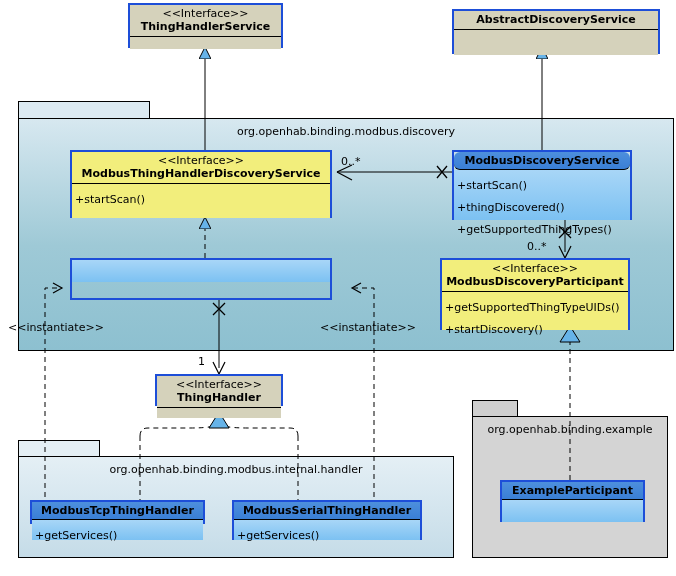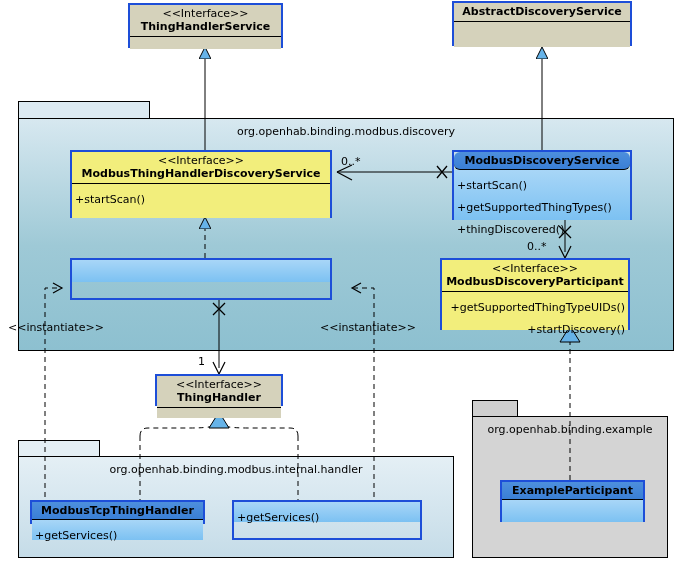--- a/index.html
+++ b/index.html
@@ -165,21 +165,21 @@
   </svg>
 
   <div class="cls tan" style="left:128px; top:3px; width:155px; height:45px;">
     <div class="cls-title" style="height:32px;">
       <span class="cls-stereo">&lt;&lt;Interface&gt;&gt;</span>
       <span>ThingHandlerService</span>
     </div>
     <div class="cls-body" style="height:12px;"></div>
   </div>
 
-  <div class="cls tan" style="left:452px; top:1px; width:180px; height:45px;">
+  <div class="cls tan" style="left:452px; top:9px; width:208px; height:45px;">
     <div class="cls-title" style="height:19px;">
       <span>AbstractDiscoveryService</span>
     </div>
     <div class="cls-body" style="height:25px;"></div>
   </div>
 
   <div class="cls yellow" style="left:70px; top:150px; width:262px; height:68px;">
     <div class="cls-title" style="height:32px;">
       <span class="cls-stereo">&lt;&lt;Interface&gt;&gt;</span>
       <span>ModbusThingHandlerDiscoveryService</span>
@@ -188,35 +188,35 @@
       <div>+startScan()</div>
     </div>
   </div>
 
   <div class="cls blue" style="left:452px; top:150px; width:180px; height:70px;">
     <div class="cls-title" style="height:18px;border-radius:6px;">
       <span>ModbusDiscoveryService</span>
     </div>
     <div class="cls-body" style="height:50px;">
       <div>+startScan()</div>
+      <div>+thingDiscovered()</div>
       <div>+getSupportedThingTypes()</div>
-      <div>+thingDiscovered()</div>
     </div>
   </div>
 
   <div class="cls blue" style="left:70px; top:258px; width:262px; height:42px;">
     <div class="cls-body" style="height:22px;"></div>
   </div>
 
   <div class="cls yellow" style="left:440px; top:258px; width:190px; height:72px;">
     <div class="cls-title" style="height:32px;">
       <span class="cls-stereo">&lt;&lt;Interface&gt;&gt;</span>
       <span>ModbusDiscoveryParticipant</span>
     </div>
-    <div class="cls-body" style="height:38px;text-align:right;">
+    <div class="cls-body" style="height:38px;">
       <div>+getSupportedThingTypeUIDs()</div>
       <div>+startDiscovery()</div>
     </div>
   </div>
 
   <div class="cls tan" style="left:155px; top:374px; width:128px; height:32px;">
     <div class="cls-title" style="height:32px; border-bottom:1px solid #000;">
       <span class="cls-stereo">&lt;&lt;Interface&gt;&gt;</span>
       <span>ThingHandler</span>
     </div>
@@ -226,20 +226,23 @@
   <div class="cls blue" style="left:30px; top:500px; width:175px; height:24px;">
     <div class="cls-title" style="height:18px;">
       <span>ModbusTcpThingHandler</span>
     </div>
     <div class="cls-body" style="height:20px;">
       <div>+getServices()</div>
     </div>
   </div>
 
   <div class="cls blue" style="left:232px; top:500px; width:190px; height:40px;">
+    <div class="cls-title" style="height:18px;">
+      <span>ModbusSerialThingHandler</span>
+    </div>
     <div class="cls-body" style="height:20px;">
       <div>+getServices()</div>
     </div>
   </div>
 
   <div class="cls blue" style="left:500px; top:480px; width:145px; height:42px;">
     <div class="cls-title" style="height:18px;">
       <span>ExampleParticipant</span>
     </div>
     <div class="cls-body" style="height:22px;"></div>

